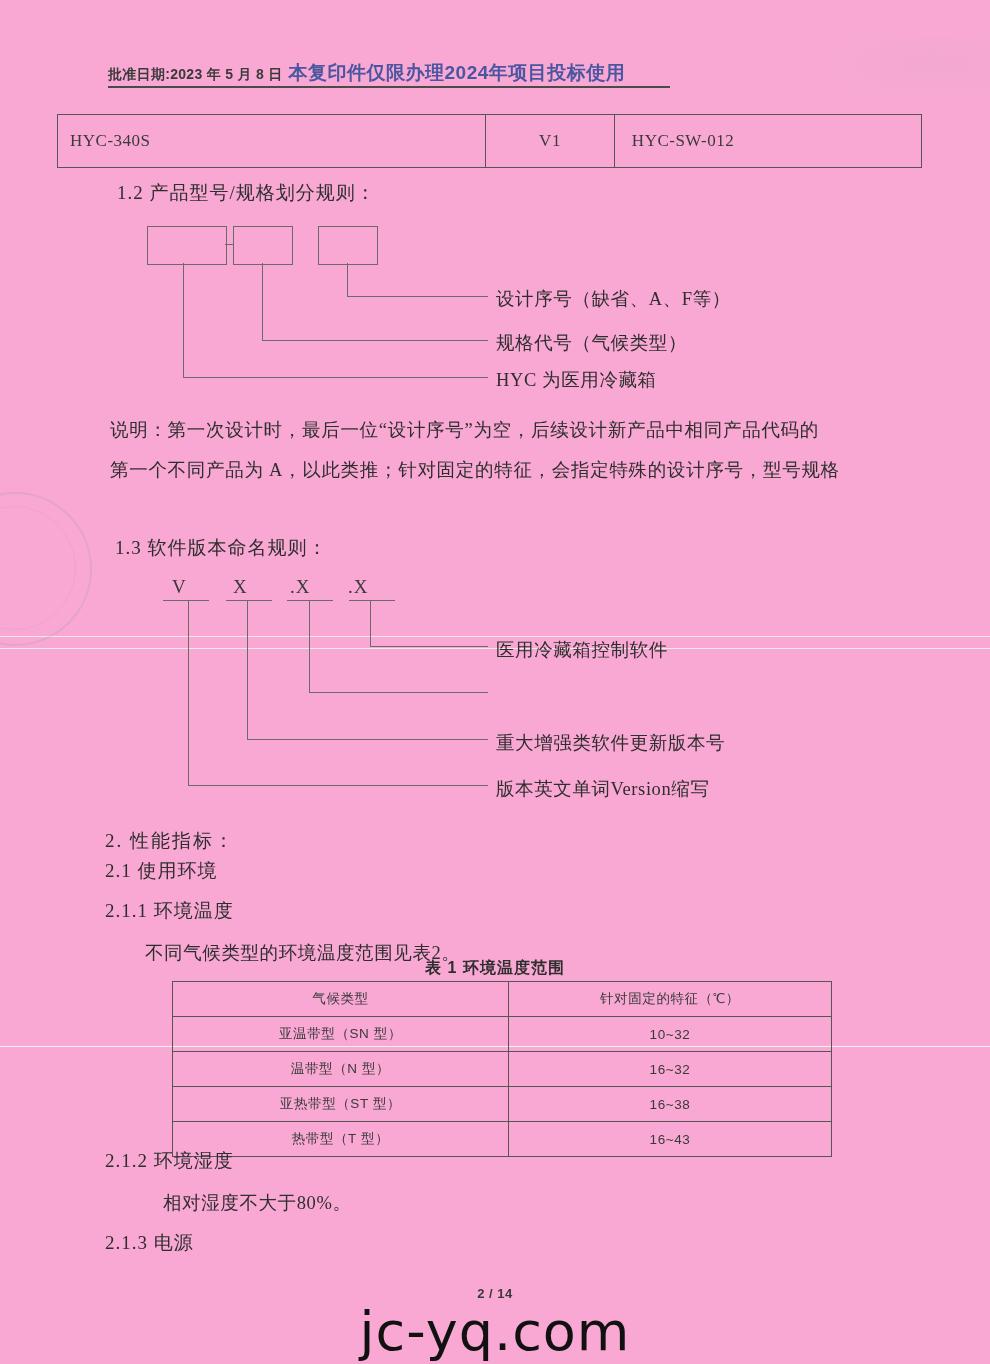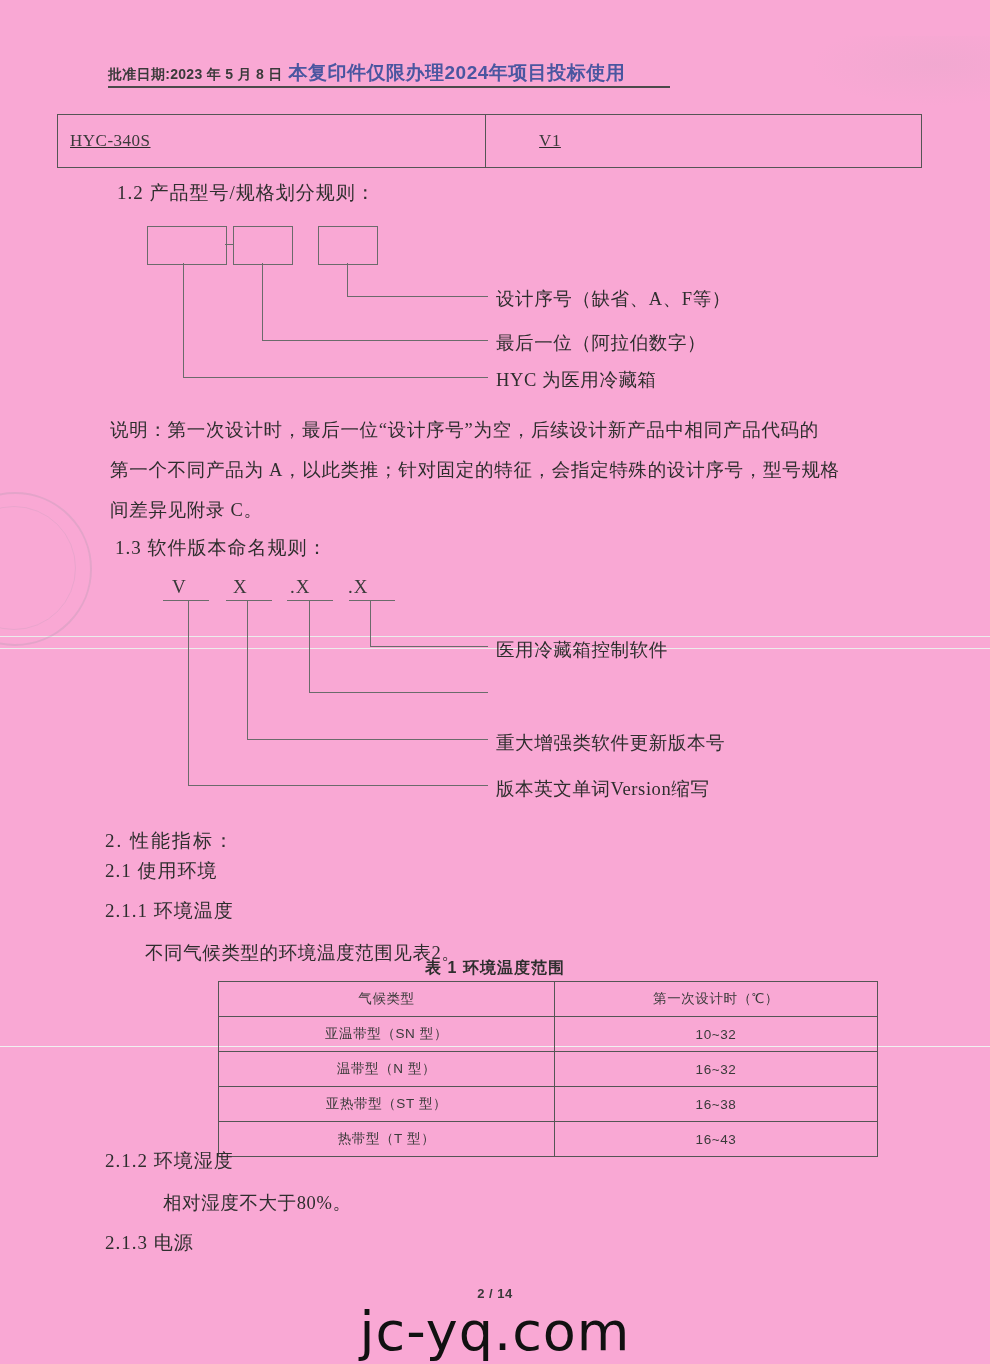--- a/index.html
+++ b/index.html
@@ -93,21 +93,20 @@
   
   .idtable {
     position: absolute;
     left: 57px;
     top: 114px;
     width: 865px;
     height: 54px;
     border: 1.5px solid #555;
     box-sizing: border-box;
     display: flex;
-    text-decoration: underline;
   }
   .idcell {
     box-sizing: border-box;
     display: flex;
     align-items: center;
     font-family: "Liberation Serif", serif;
     font-size: 17px;
     color: #3a3a3a;
     letter-spacing: 0.5px;
   }
@@ -195,21 +194,20 @@
     color: #2e2e2e;
     letter-spacing: 1px;
   }
   .temptable {
     position: absolute;
     left: 172px;
     top: 981px;
     width: 653px;
     border-collapse: collapse;
     table-layout: fixed;
-    margin-left: 46px;
   }
   .temptable td {
     border: 1.3px solid #555;
     height: 32px;
     text-align: center;
     vertical-align: middle;
     font-family: "Liberation Sans", sans-serif;
     font-size: 13.5px;
     color: #3a3a3a;
     letter-spacing: 0.6px;
@@ -255,45 +253,45 @@
   <div class="corner-smudge"></div>
 
   <div class="approval-line">
     <span class="approval-black">批准日期:2023 年 5 月 8 日</span><span class="approval-blue">本复印件仅限办理2024年项目投标使用</span>
   </div>
   <div class="approval-rule"></div>
 
   <div class="idtable">
     <div class="idcell c1">HYC-340S</div>
     <div class="idcell c2">V1</div>
+    <div class="idcell c3">HYC-SW-012</div>
   </div>
 
   <div class="heading" style="left:117px; top:180px;">1.2 产品型号/规格划分规则：</div>
 
   <div class="dbox" style="left:147px; top:226px; width:78px; height:37px;"></div>
   <div class="dbox" style="left:233px; top:226px; width:58px; height:37px;"></div>
   <div class="dbox" style="left:318px; top:226px; width:58px; height:37px;"></div>
 
   <div class="hline" style="left:225px; top:244px; width:9px;"></div>
 
   <div class="vline" style="left:347px; top:263px; height:34px;"></div>
   <div class="hline" style="left:347px; top:296px; width:141px;"></div>
   <div class="dlabel" style="left:496px; top:286px;">设计序号（缺省、A、F等）</div>
 
   <div class="vline" style="left:262px; top:263px; height:78px;"></div>
   <div class="hline" style="left:262px; top:340px; width:226px;"></div>
-  <div class="dlabel" style="left:496px; top:330px;">最后一位（阿拉伯数字）</div>
+  <div class="dlabel" style="left:496px; top:330px;">规格代号（气候类型）</div>
 
   <div class="vline" style="left:183px; top:263px; height:115px;"></div>
   <div class="hline" style="left:183px; top:377px; width:305px;"></div>
   <div class="dlabel" style="left:496px; top:367px;">HYC 为医用冷藏箱</div>
 
   <div class="para" style="left:110px; top:410px;">说明：第一次设计时，最后一位“设计序号”为空，后续设计新产品中相同产品代码的</div>
   <div class="para" style="left:110px; top:450px;">第一个不同产品为 A，以此类推；针对固定的特征，会指定特殊的设计序号，型号规格</div>
-  <div class="para" style="left:110px; top:490px;">间差异见附录 C。</div>
 
   <div class="heading" style="left:115px; top:535px;">1.3 软件版本命名规则：</div>
 
   <div class="vchar" style="left:172px; top:576px;">V</div>
   <div class="vchar" style="left:233px; top:576px;">X</div>
   <div class="vchar" style="left:290px; top:576px;">.X</div>
   <div class="vchar" style="left:348px; top:576px;">.X</div>
 
   <div class="hline" style="left:163px; top:600px; width:46px;"></div>
   <div class="hline" style="left:226px; top:600px; width:46px;"></div>
@@ -318,21 +316,21 @@
   <div class="heading" style="left:105px; top:828px; letter-spacing:2px;">2. 性能指标：</div>
   <div class="heading" style="left:105px; top:858px;">2.1 使用环境</div>
   <div class="heading" style="left:105px; top:898px;">2.1.1 环境温度</div>
   <div class="bodytext" style="left:145px; top:940px;">不同气候类型的环境温度范围见表2。</div>
 
   <div class="tbl-caption">表 1    环境温度范围</div>
   <table class="temptable">
     <tbody>
       <tr>
         <td class="col-a">气候类型</td>
-        <td class="col-b">第一次设计时（℃）</td>
+        <td class="col-b">针对固定的特征（℃）</td>
       </tr>
       <tr>
         <td class="col-a">亚温带型（SN 型）</td>
         <td class="col-b">10~32</td>
       </tr>
       <tr>
         <td class="col-a">温带型（N 型）</td>
         <td class="col-b">16~32</td>
       </tr>
       <tr>

